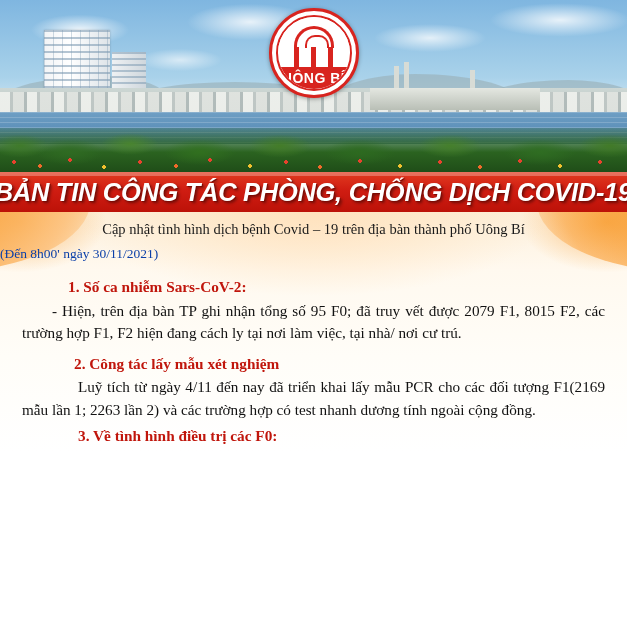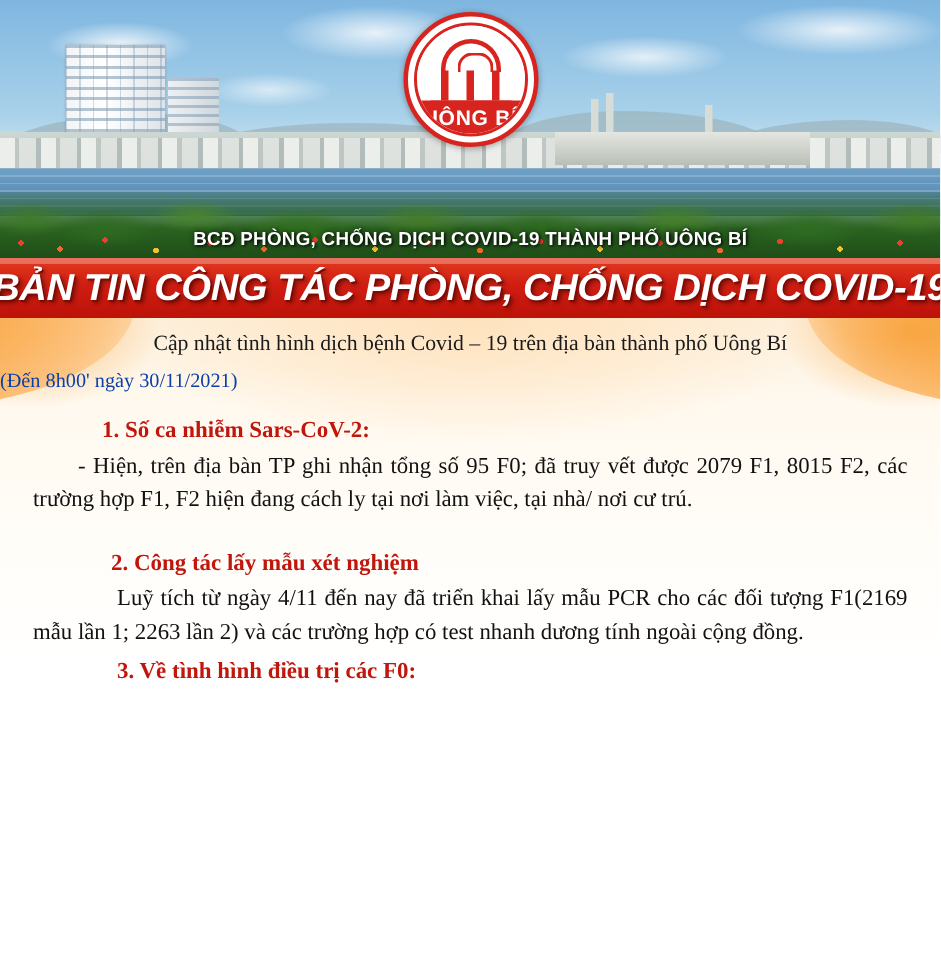--- a/index.html
+++ b/index.html
@@ -337,21 +337,21 @@
     line-height: 1.48;
     color: #111;
   }
   .sec-title {
     color: #c0160c;
     font-weight: bold;
     padding-left: 46px;
     margin-bottom: 1px;
     font-size: 15.3px;
   }
-  .sec-title.t2 { padding-left: 52px; margin-top: 20px; }
+  .sec-title.t2 { padding-left: 52px; margin-top: 8px; }
   .sec-title.t3 { padding-left: 56px; margin-top: 4px; }
   .para {
     text-indent: 34px;
     margin-bottom: 1px;
     text-align: justify;
   }
   .para.tight { text-indent: 30px; }
   .para.wide { text-indent: 56px; }
 </style>
 </head>
@@ -389,21 +389,20 @@
         <div class="emblem-pillars">
           <span></span>
             <span></span>
             <span></span>
         </div>
         <div class="emblem-base"></div>
         <div class="emblem-ribbon">UÔNG BÍ</div>
       </div>
     </div>
 
-    <div class="banner-caption">BCĐ PHÒNG, CHỐNG DỊCH COVID-19 THÀNH PHỐ UÔNG BÍ</div>
   </div>
 
   <div class="headline-band">
     <div class="headline">BẢN TIN CÔNG TÁC PHÒNG, CHỐNG DỊCH COVID-19</div>
   </div>
 
   <div class="body-area">
     <div class="left-swoosh"></div>
     <div class="right-swoosh"></div>
 

